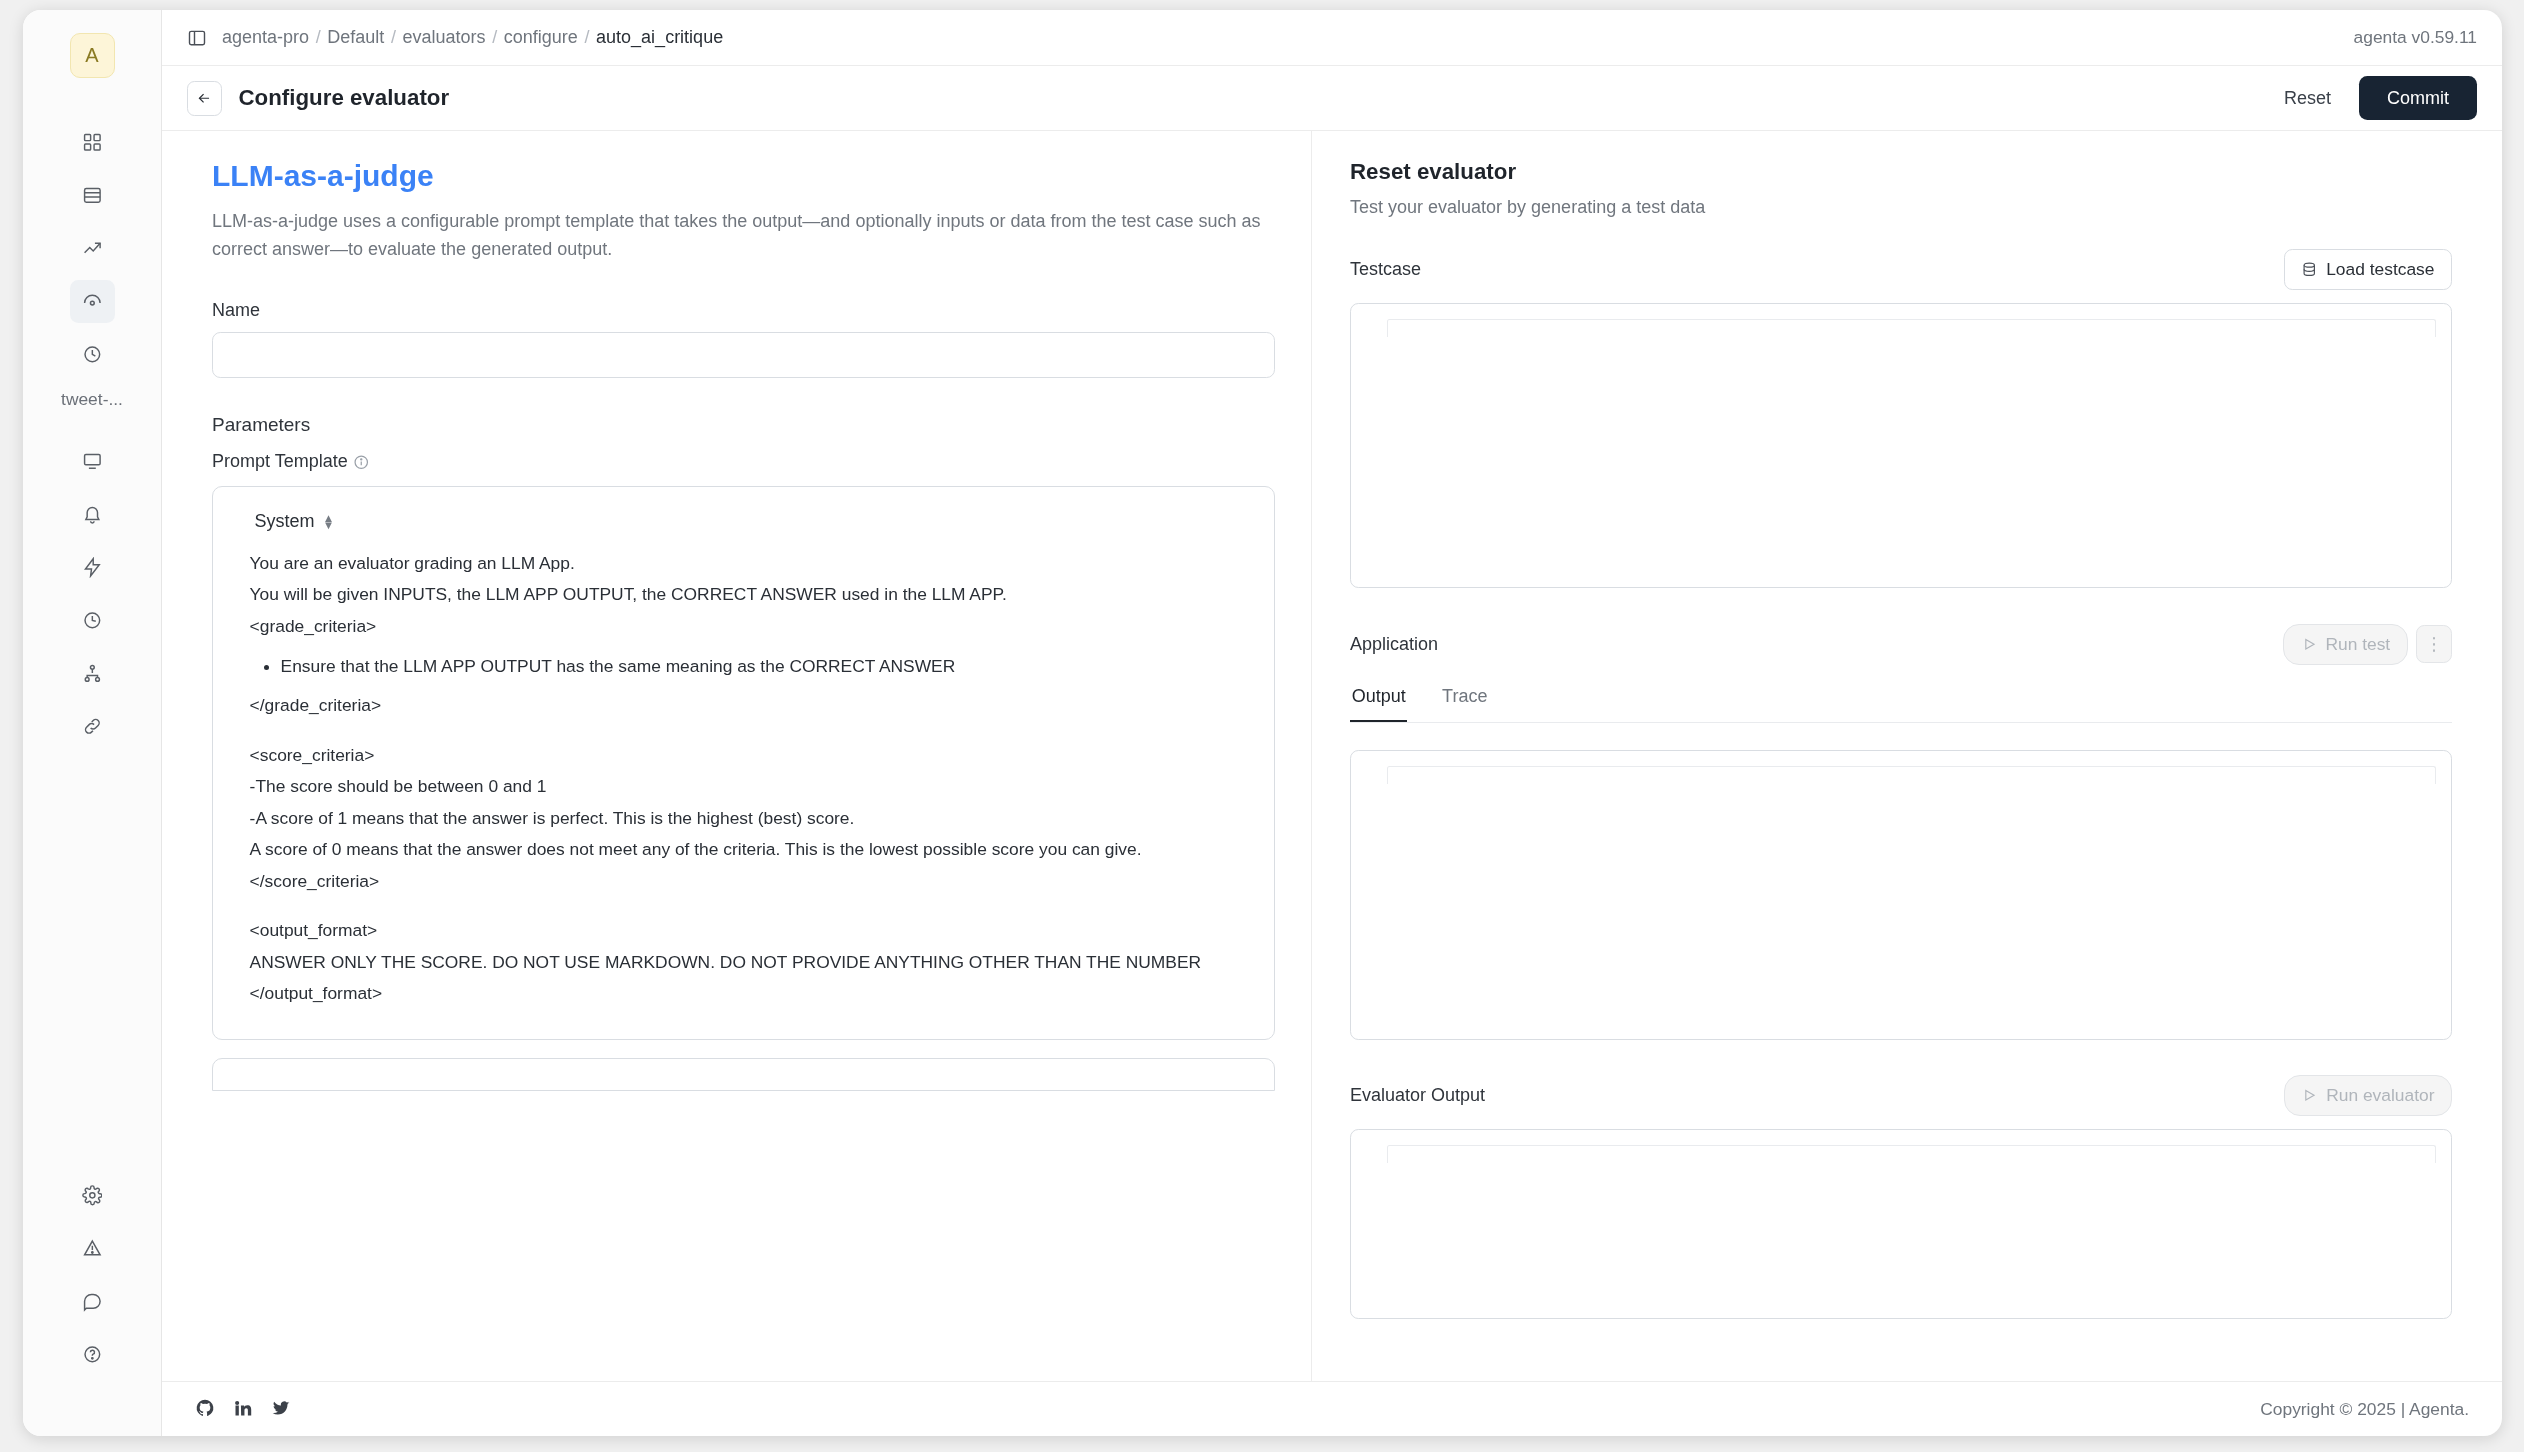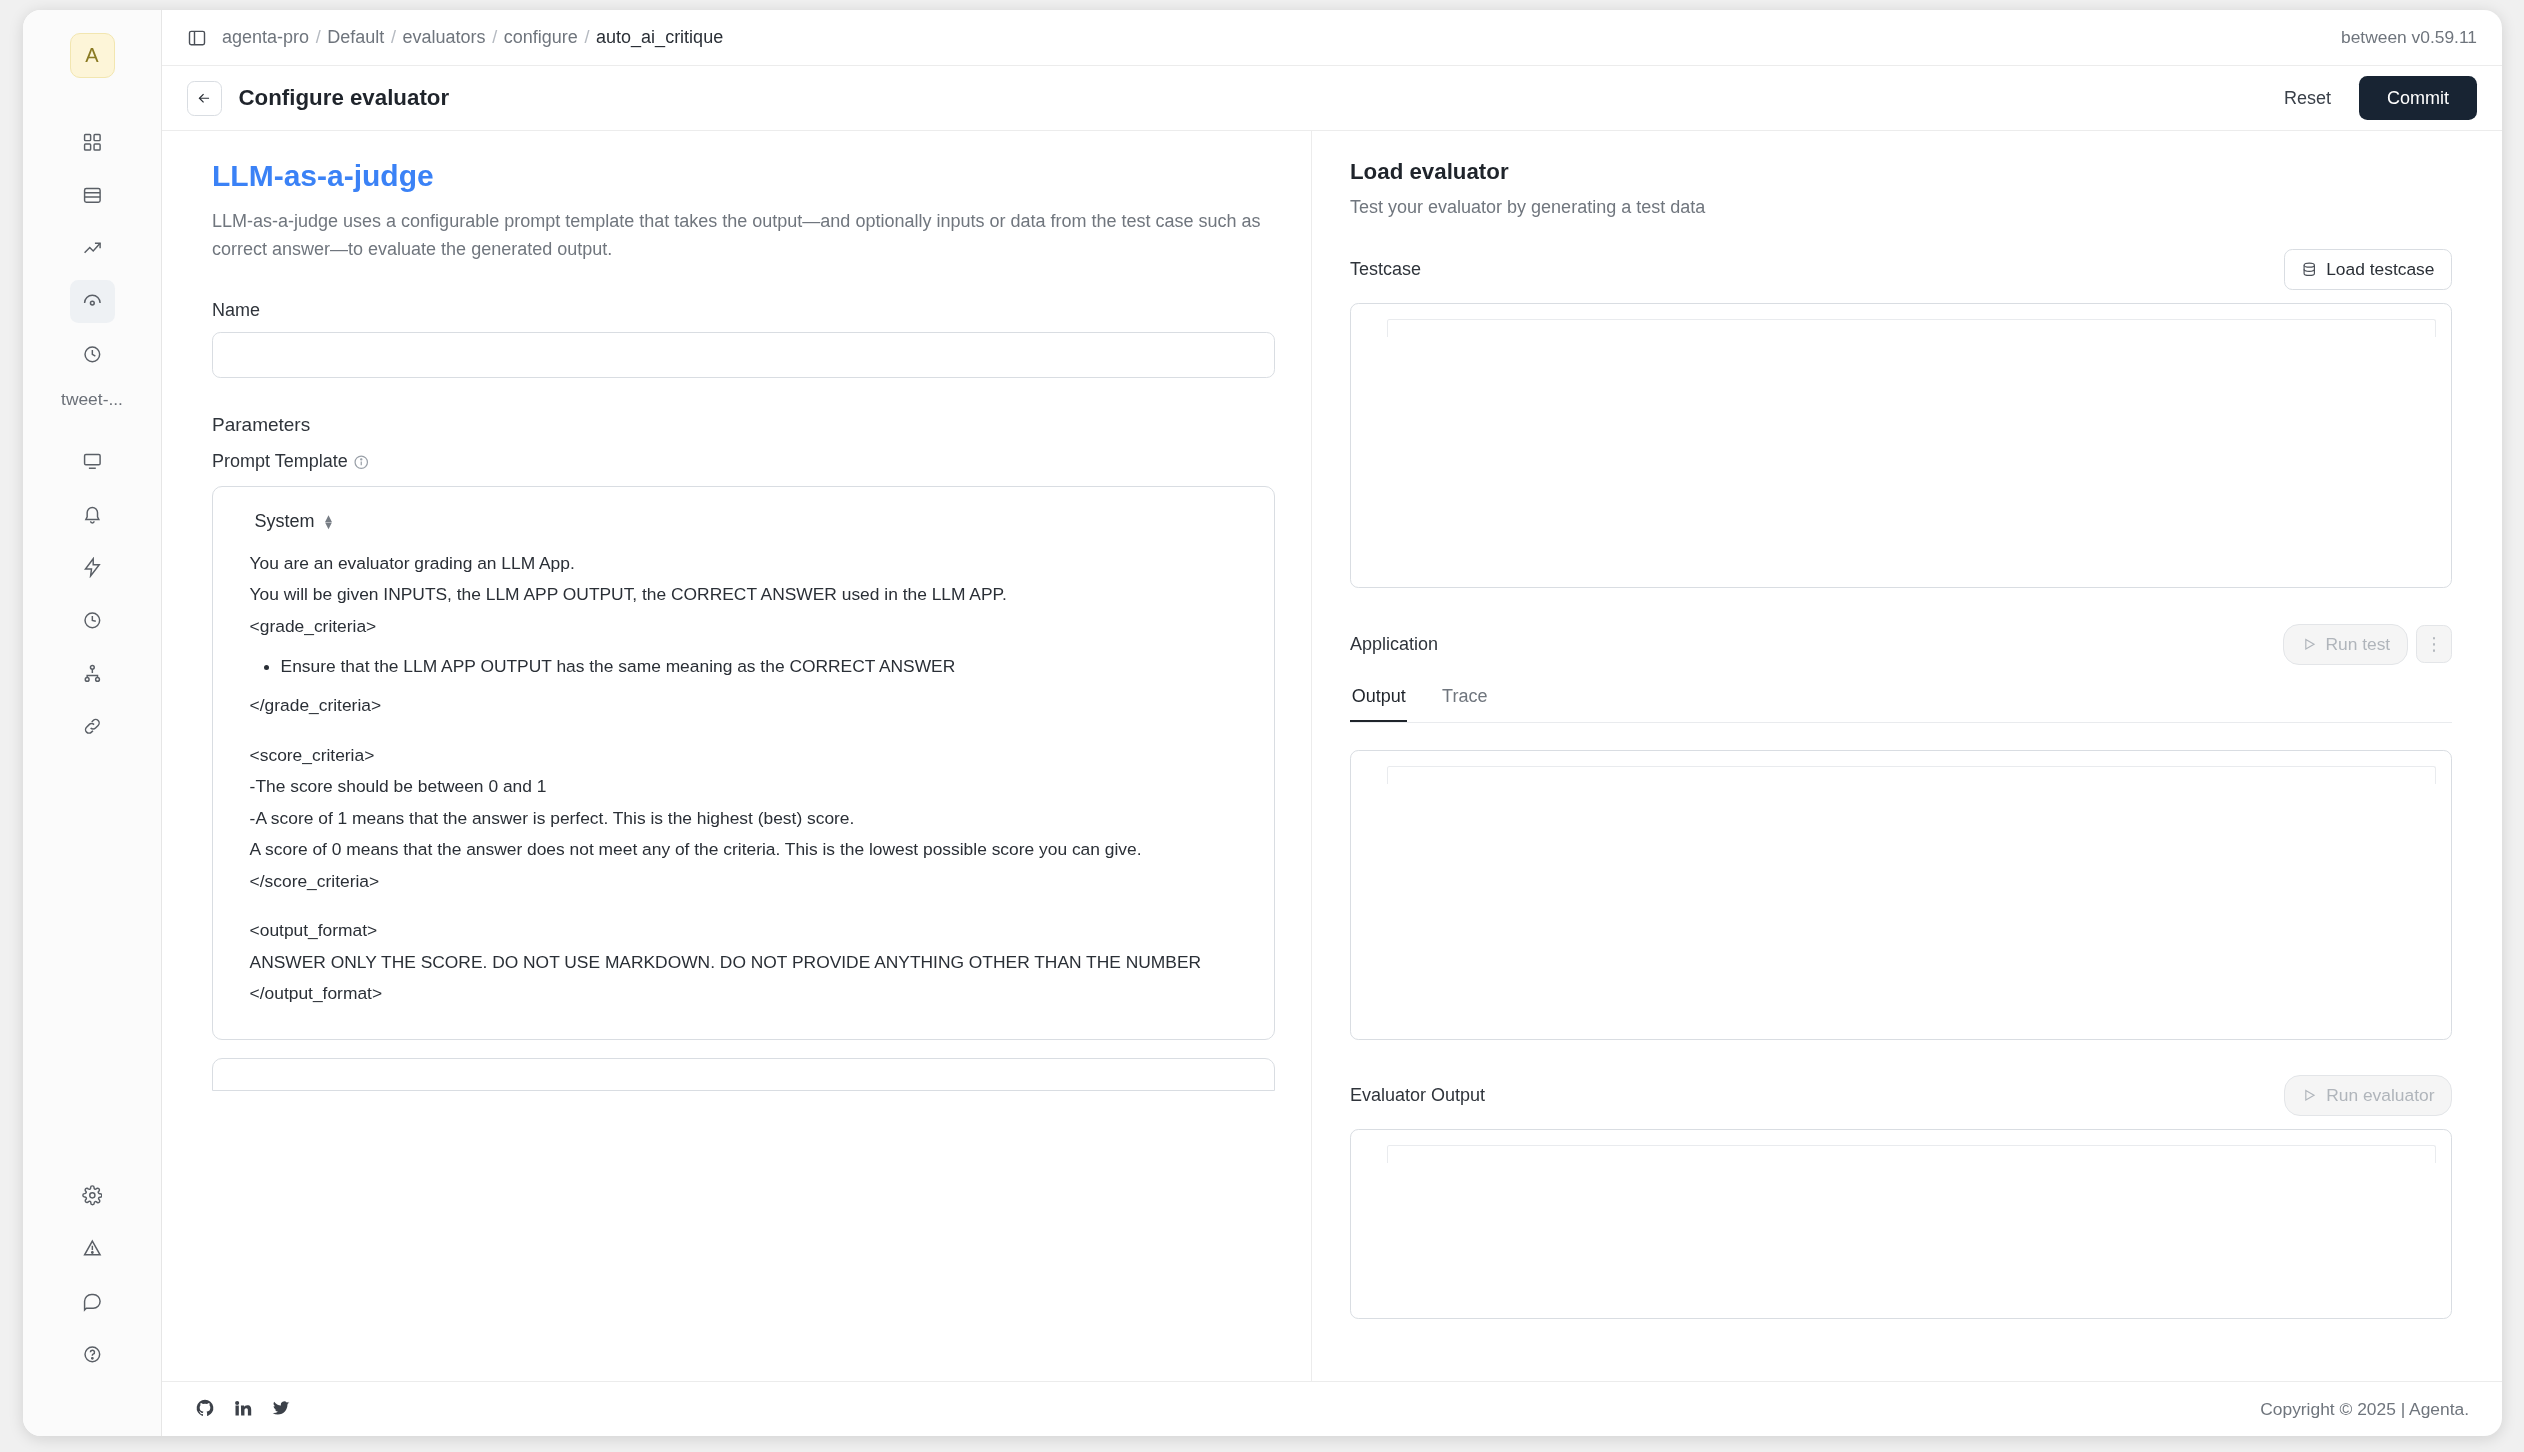--- a/index.html
+++ b/index.html
@@ -395,21 +395,21 @@
         <span class="crumb">agenta-pro</span>
         <span class="sep">/</span>
         <span class="crumb">Default</span>
         <span class="sep">/</span>
         <span class="crumb">evaluators</span>
         <span class="sep">/</span>
         <span class="crumb">configure</span>
         <span class="sep">/</span>
         <span class="crumb last">auto_ai_critique</span>
       </div>
-      <div class="version">between v0.59.11</div>
+      <div class="version">agenta v0.59.11</div>
     </div>
 
     <div class="headerbar">
       <div class="back-btn">
         <svg viewBox="0 0 24 24" fill="none" stroke="currentColor" stroke-width="1.8">
             <line x1="19" y1="12" x2="5" y2="12"></line>
             <polyline points="11,6 5,12 11,18"></polyline>
           </svg>
       </div>
       <div class="page-title">Configure evaluator</div>
@@ -462,21 +462,21 @@
             <div class="blank"></div>
             <p>&lt;output_format&gt;</p>
             <p>ANSWER ONLY THE SCORE. DO NOT USE MARKDOWN. DO NOT PROVIDE ANYTHING OTHER THAN THE NUMBER</p>
             <p>&lt;/output_format&gt;</p>
           </div>
         </div>
         <div class="prompt-box-2"></div>
       </div>
 
       <div class="right-pane">
-        <div class="r-title">Load evaluator</div>
+        <div class="r-title">Reset evaluator</div>
         <div class="r-desc">Test your evaluator by generating a test data</div>
 
         <div class="row-label">
           <span class="lbl">Testcase</span>
           <button class="btn-outline">
             <svg viewBox="0 0 24 24" fill="none" stroke="currentColor" stroke-width="1.7">
                 <ellipse cx="12" cy="6" rx="7.5" ry="3"></ellipse>
                 <path d="M4.5 6v12c0 1.7 3.4 3 7.5 3s7.5-1.3 7.5-3V6"></path>
                 <path d="M4.5 12c0 1.7 3.4 3 7.5 3s7.5-1.3 7.5-3"></path>
               </svg>

